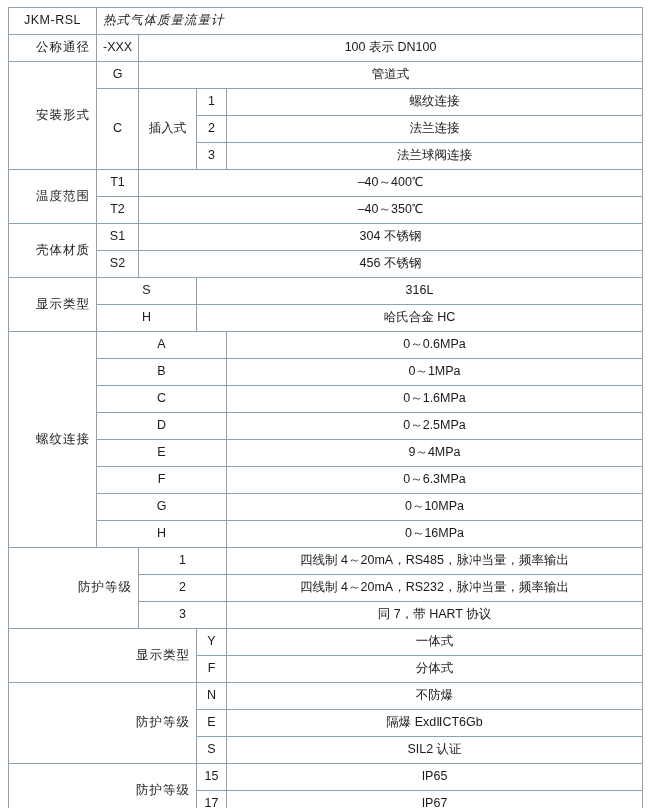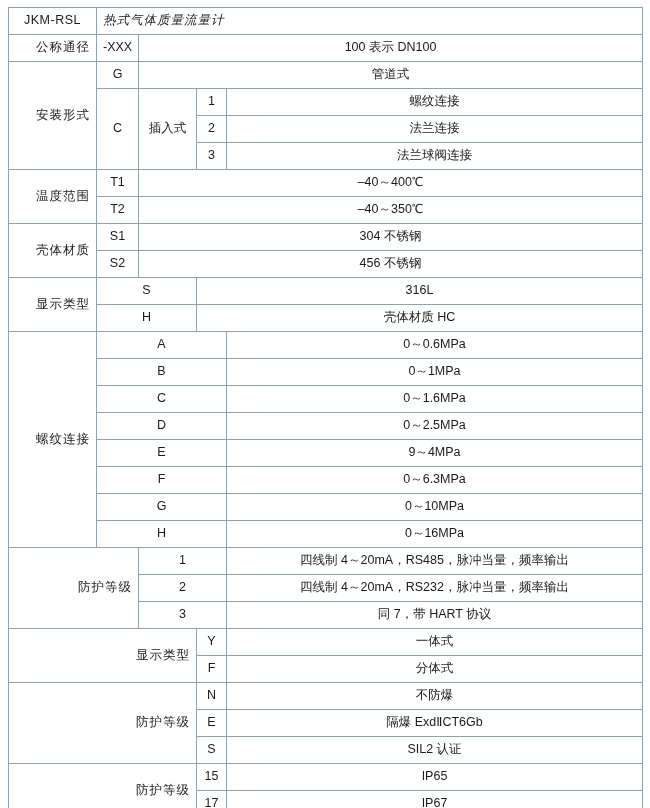--- a/index.html
+++ b/index.html
@@ -135,21 +135,21 @@
         <td class="left" colspan="3">456 不锈钢</td>
       </tr>
 
       <tr>
         <td class="cat" rowspan="2">显示类型</td>
         <td class="code shade" colspan="2">S</td>
         <td class="left shade" colspan="2">316L</td>
       </tr>
       <tr>
         <td class="code" colspan="2">H</td>
-        <td class="left" colspan="2">壳体材质 HC</td>
+        <td class="left" colspan="2">哈氏合金 HC</td>
       </tr>
 
       <tr>
         <td class="cat" rowspan="8">螺纹连接</td>
         <td class="code shade" colspan="3">A</td>
         <td class="left shade">0～0.6MPa</td>
       </tr>
       <tr>
         <td class="code" colspan="3">B</td>
         <td class="left">0～1MPa</td>

